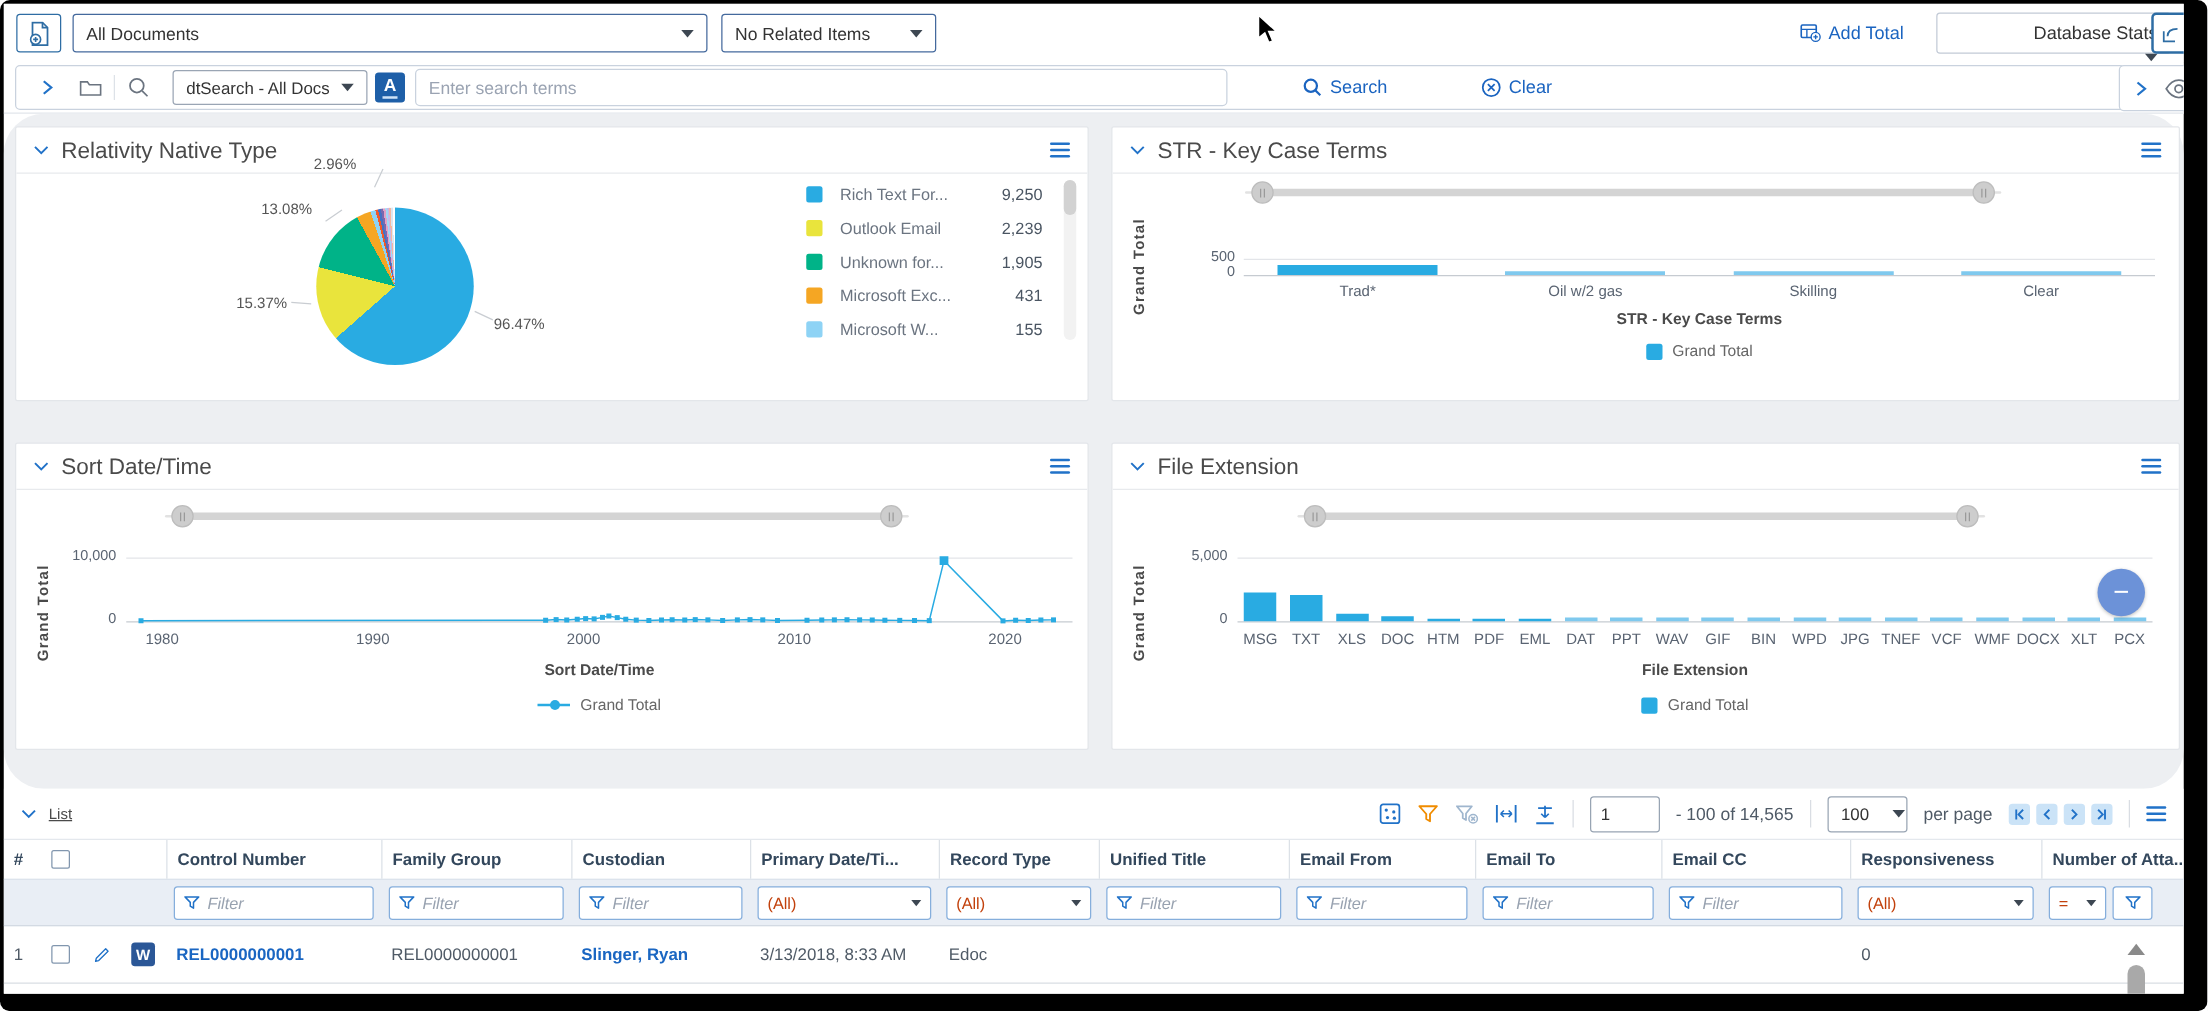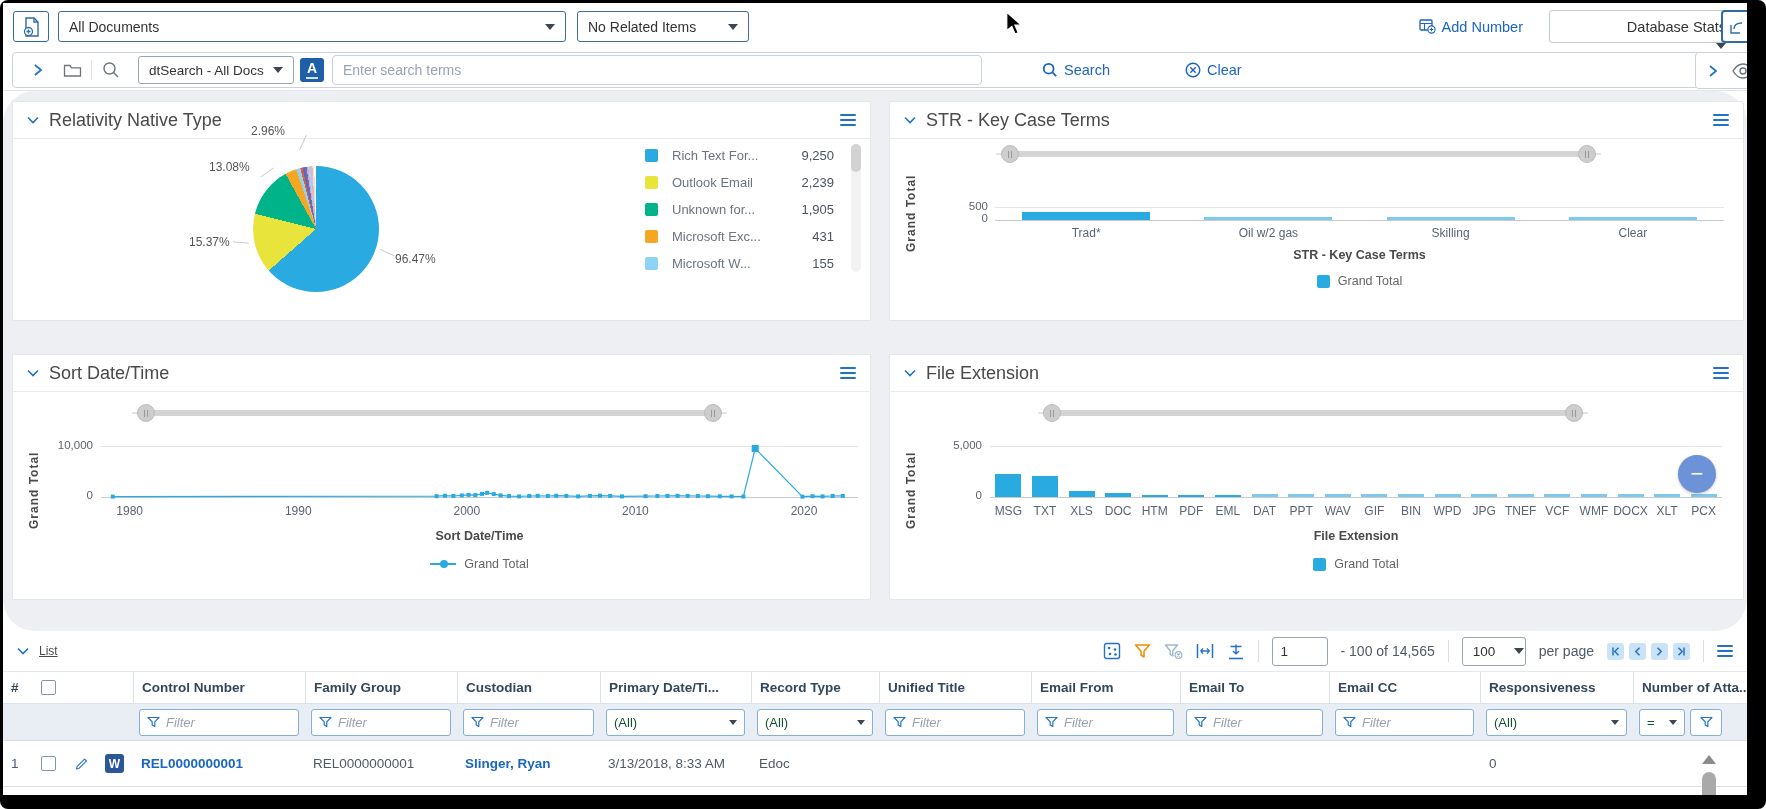--- a/index.html
+++ b/index.html
@@ -81,21 +81,21 @@
   .pp-lab { font-size:14px; color:#4F5A66; }
   .pg-btn { width:17px; height:17px; background:#CBE3F7; border-radius:3px; display:flex; align-items:center; justify-content:center; }
   .hrow, .frow, .drow { display:flex; align-items:stretch; }
   .hrow { height:32px; border-top:1px solid #E4E8ED; }
   .hcell { display:flex; align-items:center; font-size:13.5px; font-weight:bold; color:#33475C; padding:0 8px; position:relative; white-space:nowrap; overflow:hidden; }
   .hcell.sep { border-left:1px solid #DCE1E7; }
   .frow { height:38px; background:#E9EEF5; border-top:1px solid #DCE3EC; border-bottom:1px solid #D3DAE3; }
   .fcell { display:flex; align-items:center; padding:0 6px; }
   .fbox { flex:1; height:27px; background:#fff; border:1px solid #85AEDC; border-radius:3px; display:flex; align-items:center; padding:0 7px; gap:6px; }
   .fbox .ph { font-size:13px; font-style:italic; color:#98A2B0; }
-  .fsel { flex:1; height:27px; background:#fff; border:1px solid #85AEDC; border-radius:3px; display:flex; align-items:center; padding:0 7px; font-size:13px; color:#14532d; }
+  .fsel { flex:1; height:27px; background:#fff; border:1px solid #85AEDC; border-radius:3px; display:flex; align-items:center; padding:0 7px; font-size:13px; color:#c2410c; }
   .fsel .caret { margin-left:auto; border-top-width:5px; border-left-width:4px; border-right-width:4px; }
   .drow { height:46px; border-bottom:1px solid #D9DEE4; }
   .dcell { display:flex; align-items:center; font-size:13.5px; color:#4F5A66; padding:0 8px; white-space:nowrap; overflow:hidden; }
   .dlink { color:#1A66C2; font-weight:bold; }
   .cbx { width:15px; height:15px; border:1.5px solid #8196AE; border-radius:2px; background:#fff; }
   .word-ico { width:19px; height:19px; background:#2B5797; border-radius:3px; color:#fff; font-size:12px; font-weight:bold; display:flex; align-items:center; justify-content:center; }
   .vscroll { position:absolute; right:30px; top:124px; width:16px; display:flex; flex-direction:column; align-items:center; }
   .vs-arrow { width:0; height:0; border-left:7px solid transparent; border-right:7px solid transparent; border-bottom:9px solid #8A8A8A; }
   .vs-thumb { width:14px; height:34px; background:#A9A9A9; border-radius:7px; margin-top:8px; }
   .cursor { position:absolute; left:1000px; top:8px; z-index:50; }
@@ -124,21 +124,21 @@
       <span class="caret"></span>
     </div>
     <div class="tb-right">
       <div class="link-blue">
         <svg width="17" height="15" viewBox="0 0 17 15">
               <rect x="1" y="1" width="12" height="10" rx="1" fill="none" stroke="#1B64C0" stroke-width="1.3"></rect>
               <path d="M1 4.5h12M5.5 4.5V11" stroke="#1B64C0" stroke-width="1.1"></path>
               <circle cx="12.5" cy="10.5" r="3.6" fill="#fff" stroke="#1B64C0" stroke-width="1.1"></circle>
               <path d="M12.5 8.7v3.6M10.7 10.5h3.6" stroke="#1B64C0" stroke-width="1.1"></path>
             </svg>
-        <span>Add Number</span>
+        <span>Add Total</span>
       </div>
       <div class="db-stats">
         <svg width="18" height="16" viewBox="0 0 18 16">
               <path d="M9 1.5 16.8 14.5H1.2Z" fill="none" stroke="#E8912D" stroke-width="1.5" stroke-linejoin="round"></path>
               <path d="M9 6v4" stroke="#E8912D" stroke-width="1.5"></path>
               <circle cx="9" cy="12.2" r=".9" fill="#E8912D"></circle>
             </svg>
         <span>Database Stats</span>
         <span class="caret"></span>
       </div>

